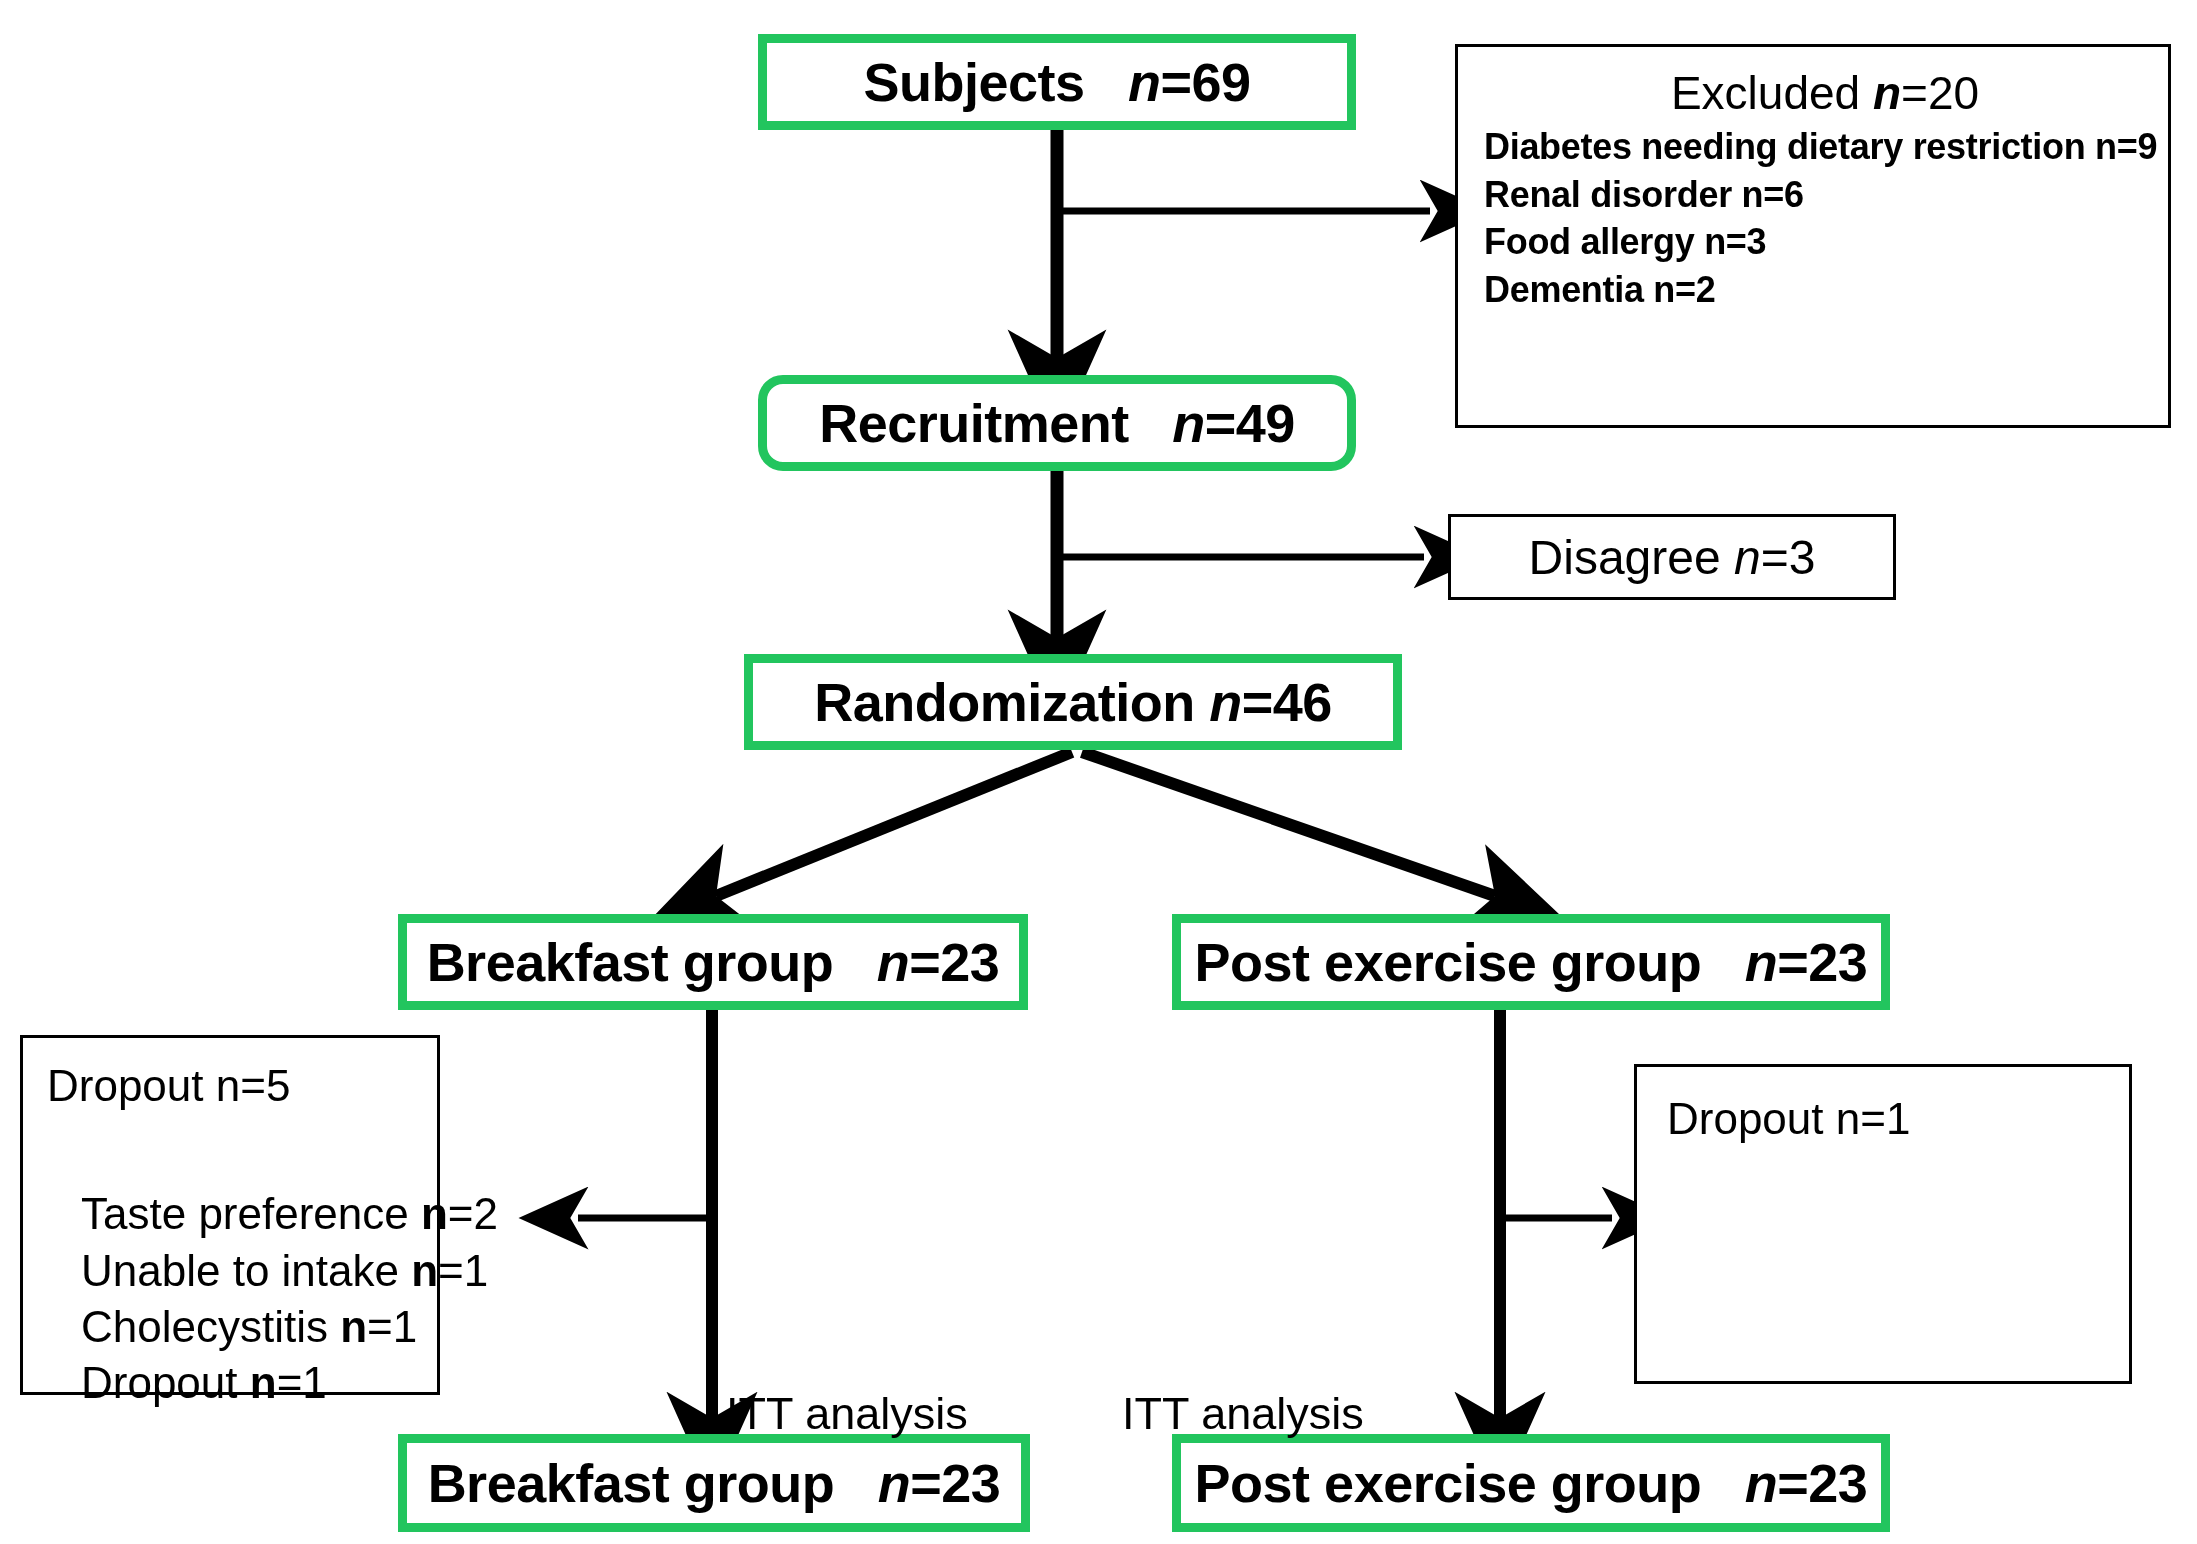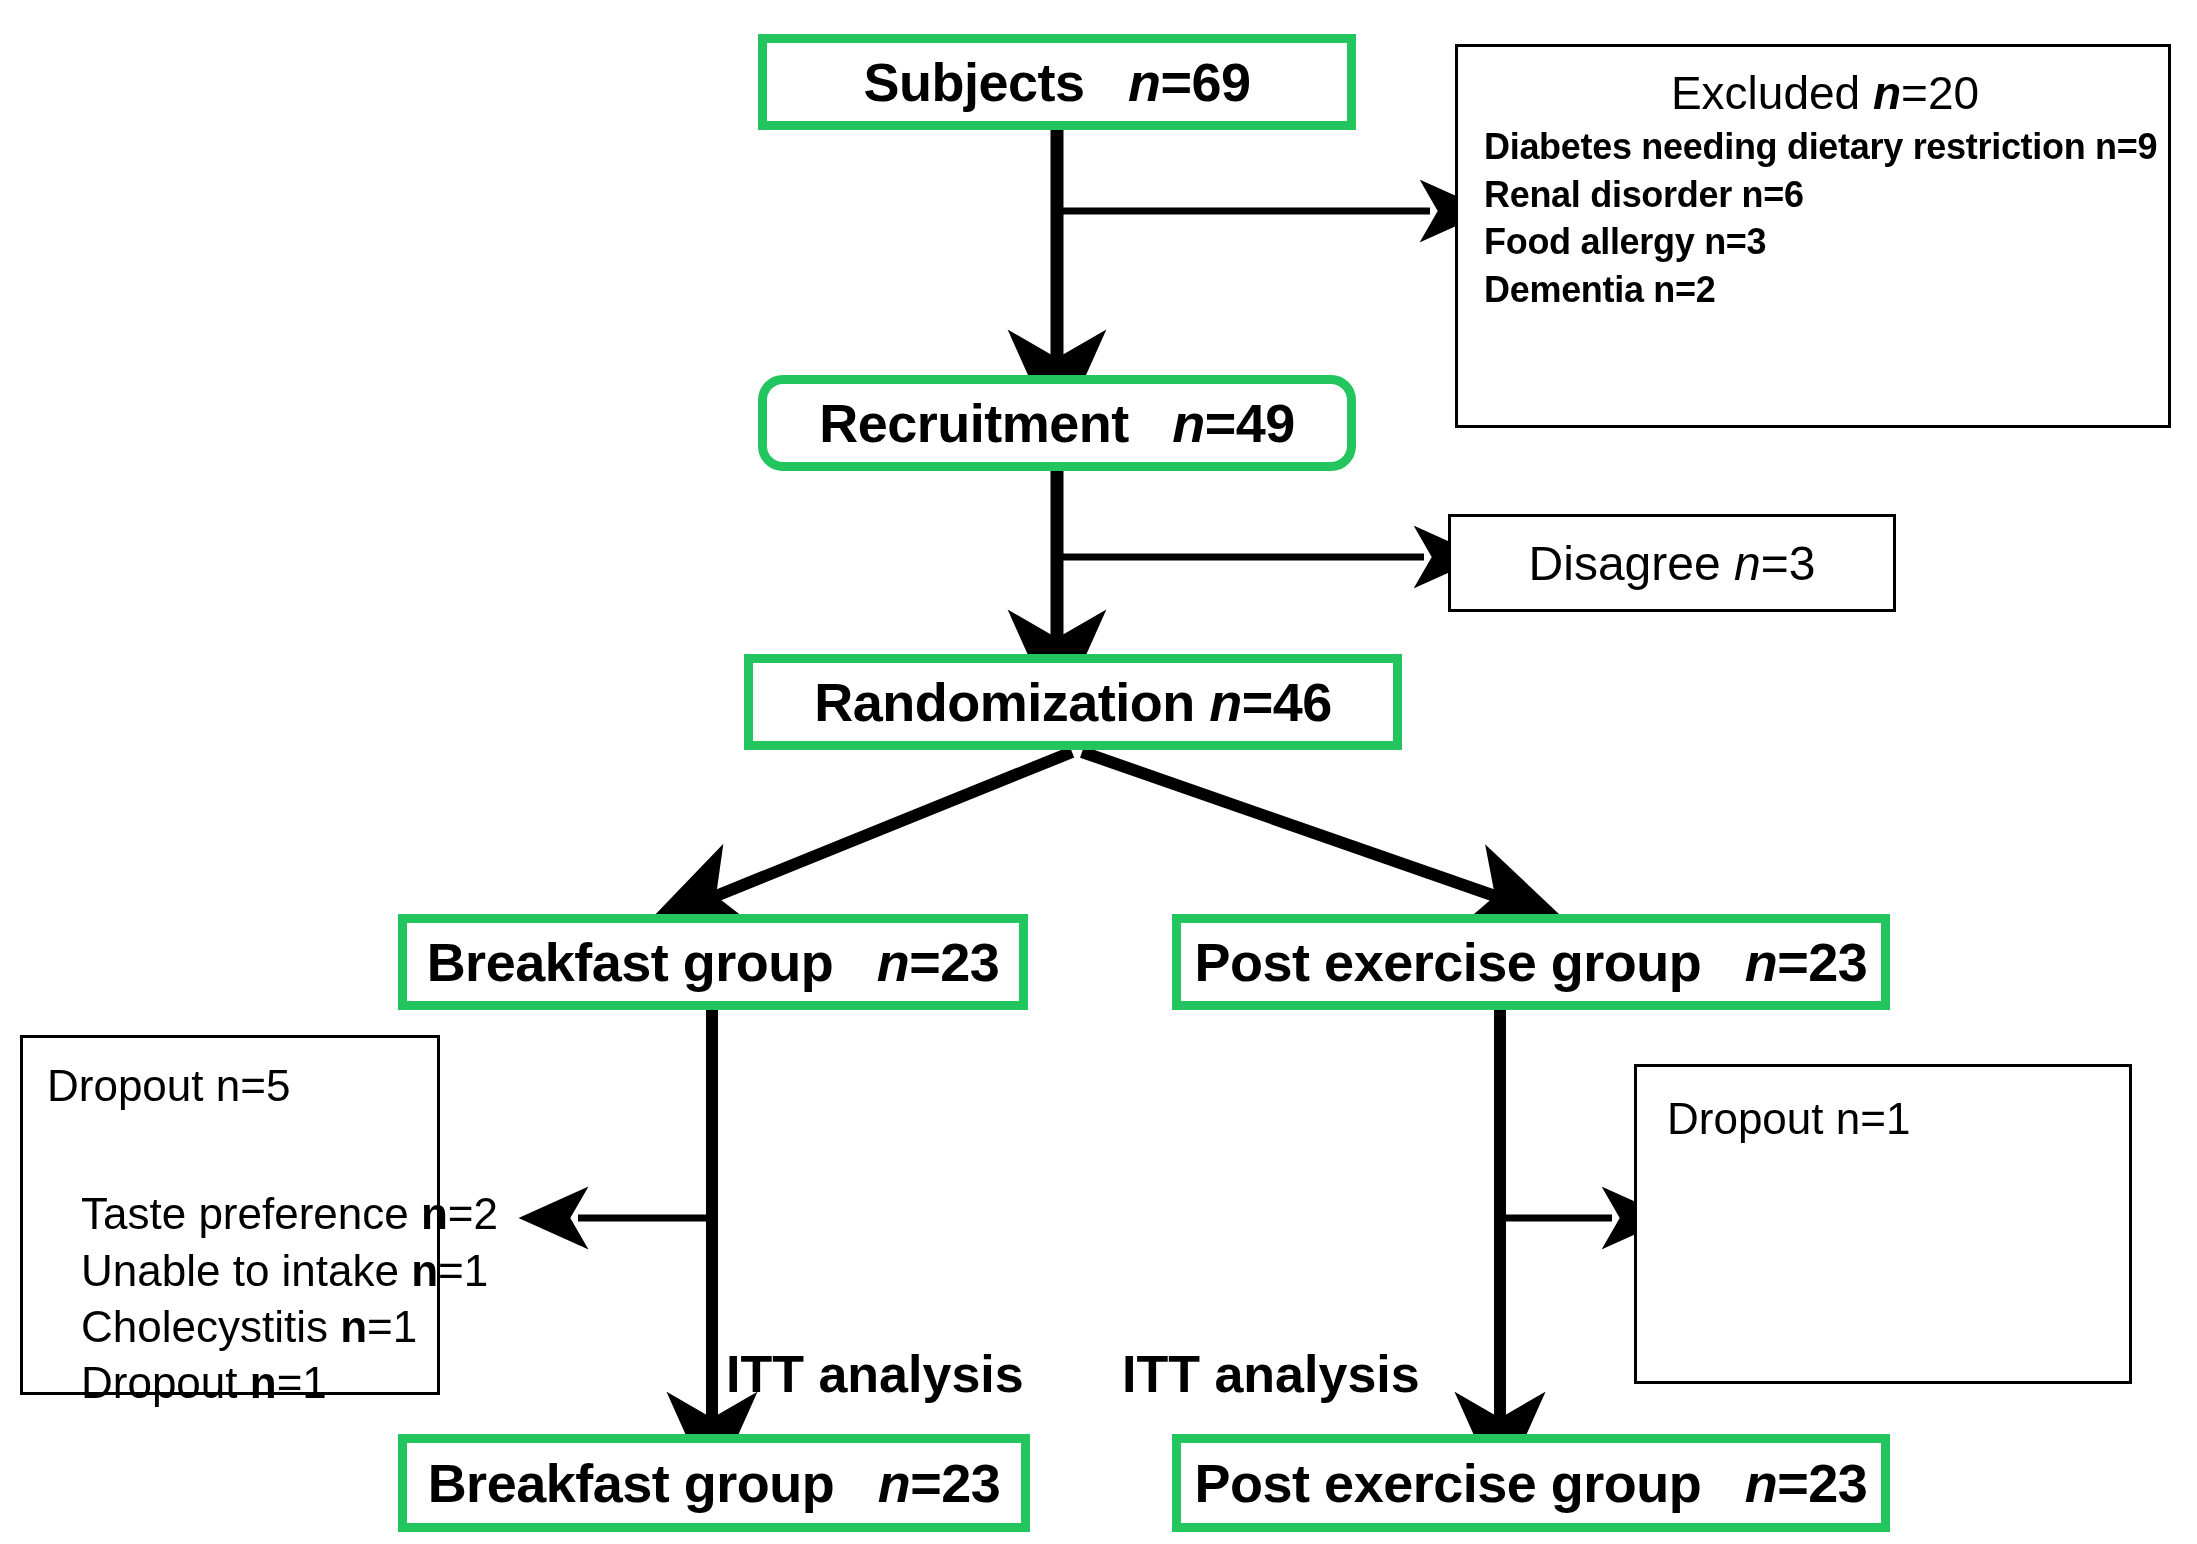--- a/index.html
+++ b/index.html
@@ -76,21 +76,21 @@
     font-size: 36px;
     font-weight: bold;
     line-height: 1.32;
     white-space: nowrap;
     letter-spacing: -0.3px;
   }
 
   
   #disagree-box {
     left: 1448px; top: 514px;
-    width: 448px; height: 98px;
+    width: 448px; height: 86px;
     justify-content: center;
   }
   #disagree-box .txt {
     font-size: 48px;
     font-weight: 400;
     white-space: nowrap;
   }
 
   
   .dropout {
@@ -136,25 +136,26 @@
   #box-recruitment   { left: 758px;  top: 375px;  width: 598px;  height: 96px; border-radius: 25px;  }
   #box-randomization { left: 744px;  top: 654px;  width: 658px;  height: 96px;  }
   #box-breakfast     { left: 398px;  top: 914px;  width: 630px;  height: 96px;  }
   #box-postex        { left: 1172px; top: 914px;  width: 718px;  height: 96px;  }
   #box-breakfast-itt { left: 398px;  top: 1434px; width: 632px;  height: 98px;  }
   #box-postex-itt    { left: 1172px; top: 1434px; width: 718px;  height: 98px;  }
 
   
   .itt-label {
     position: absolute;
-    font-size: 52px;
-    font-weight: 700;
+    font-size: 45px;
+    font-weight: 400;
     white-space: nowrap;
     line-height: 1;
     z-index: 6;
+    margin-top: 43px;
   }
   #itt-left  { left: 726px;  top: 1348px; }
   #itt-right { left: 1122px; top: 1348px; }
 </style>
 </head>
 <body>
 
 <svg id="flow" viewBox="0 0 2197 1544" xmlns="http://www.w3.org/2000/svg">
   <defs>
     <marker id="arrowThick" markerWidth="10" markerHeight="8" refX="2.2" refY="4" orient="auto" markerUnits="strokeWidth">

